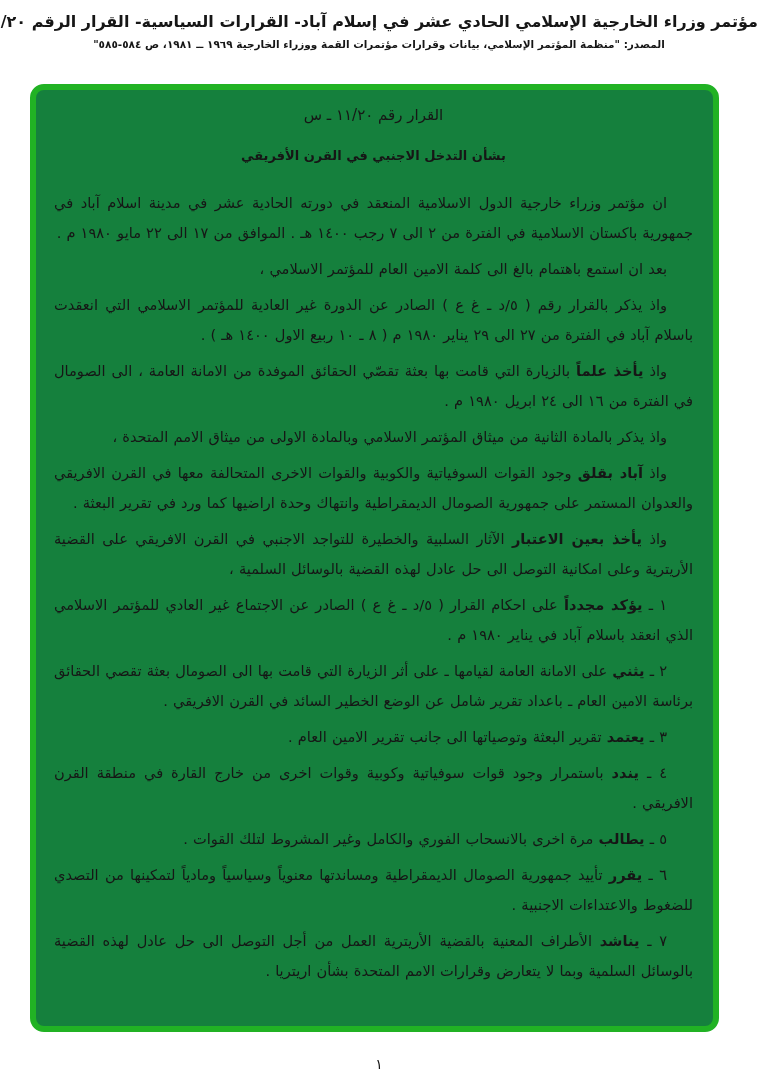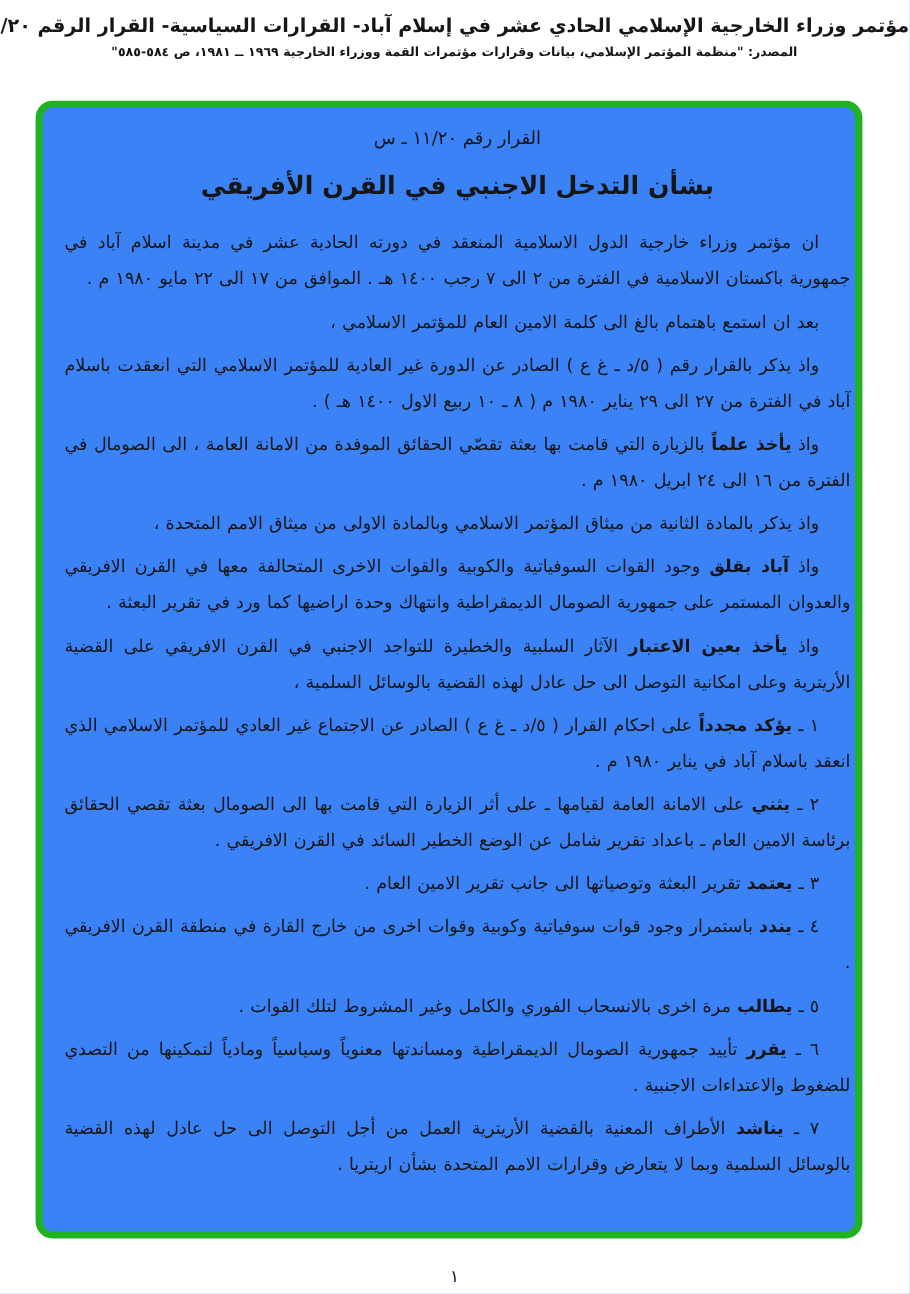--- a/index.html
+++ b/index.html
@@ -13,26 +13,26 @@
   }
   .header { position: absolute; top: 12px; left: 0; right: 0; text-align: center; }
   .h1 { font-weight: bold; font-size: 16px; white-space: nowrap; }
   .h2 { font-weight: bold; font-size: 10.5px; margin-top: 7px; white-space: nowrap; }
   .doc-box {
     position: absolute;
     top: 84px; left: 30px;
     width: 689px; height: 948px;
     border: 6px solid #21b224;
     border-radius: 14px;
-    background: #3b82f6;
-    padding: 14px 4px 0 18px;
+    background: #15803d;
+    padding: 14px 20px 0 18px;
     overflow: hidden;
   }
   .res-no { text-align: center; font-size: 15px; margin-top: 2px; margin-bottom: 16px; }
-  .doc-title { text-align: center; font-weight: bold; font-size: 21px; line-height: 31px; }
+  .doc-title { text-align: center; font-weight: bold; font-size: 13px; line-height: 31px; }
   #doc-body { margin-top: 17px; }
   .para {
     font-size: 14.6px;
     line-height: 30px;
     text-align: justify;
     text-indent: 26px;
     margin-bottom: 6px;
     word-spacing: 0.5px;
   }
   .page-num { position: absolute; bottom: 6px; left: 0; right: 0; text-align: center; font-size: 14px; }

